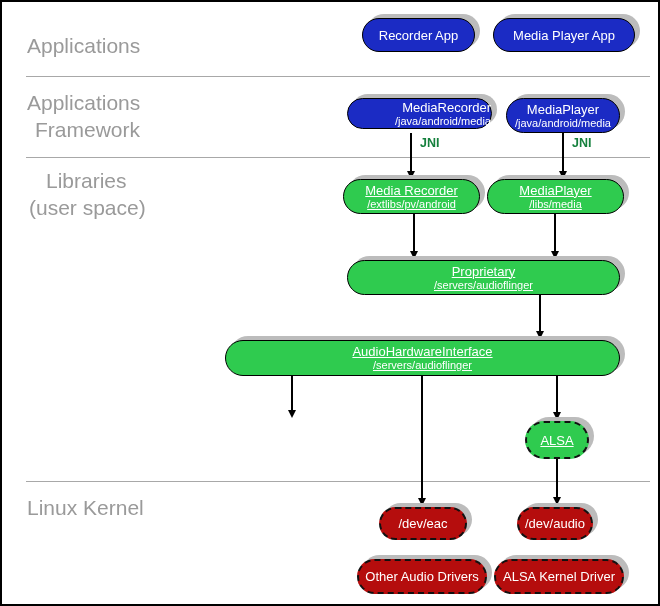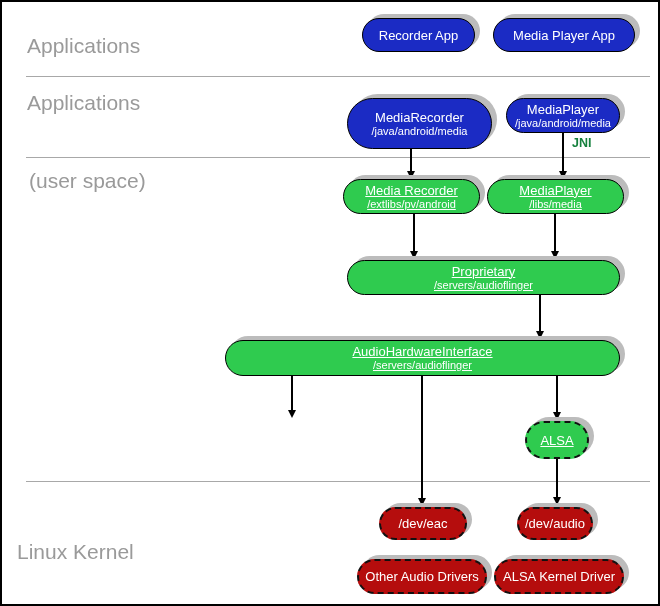--- a/index.html
+++ b/index.html
@@ -8,39 +8,39 @@
     border:2px solid #000; background:#fff; overflow:hidden;
     font-family:"Liberation Sans", sans-serif;
   }
   
   .layer-label{position:absolute; color:#9a9a9a; font-size:21px; line-height:27px; white-space:nowrap;}
   #ll-apps{left:25px; top:30px;}
   #ll-fw{left:25px; top:87px;}
   #ll-fw .l2{padding-left:8px;}
   #ll-lib{left:27px; top:165px;}
   #ll-lib .l1{padding-left:17px;}
-  #ll-kernel{left:15px; top:492px;margin-top:44px;}
+  #ll-kernel{left:25px; top:492px;}
   
   .divider{position:absolute; left:24px; right:8px; height:1px; background:#a8a8a8;}
   #d1{top:74px;} #d2{top:155px;} #d3{top:479px;}
   
   .node{
     position:absolute; border-radius:999px; border:1.5px solid #000;
     color:#fff; display:flex; flex-direction:column; align-items:center; justify-content:center;
     text-align:center; box-shadow:5px -4px 0 0 #bcbcbc; box-sizing:border-box;
   }
   .node .t{font-size:13px; line-height:15px;}
   .node .p{font-size:11px; line-height:13px;}
   .blue{background:#1b2bc4;}
   .green{background:#2fcb4f;text-decoration:underline;}
   .red{background:#b50d0d;}
   .dashed{border:2px dashed #111;}
   #n-recorder-app{left:360px; top:16px; width:113px; height:34px;}
   #n-media-player-app{left:491px; top:16px; width:142px; height:34px;}
-  #n-media-recorder-fw{left:345px; top:96px; width:145px; height:51px;}
+  #n-media-recorder-fw{left:345px; top:96px; width:145px; height:31px;align-items:flex-end;}
   #n-media-player-fw{left:504px; top:96px; width:114px; height:35px;}
   #n-media-recorder-lib{left:341px; top:177px; width:137px; height:35px;}
   #n-media-player-lib{left:485px; top:177px; width:137px; height:35px;}
   #n-audio-flinger{left:345px; top:258px; width:273px; height:35px;}
   #n-ahi{left:223px; top:338px; width:395px; height:36px;}
   #n-proprietary{left:225px; top:417px; width:133px; height:40px; border-radius:20px;}
   #n-proprietary .t{line-height:16px; width:112px;}
   #n-alsa{left:523px; top:419px; width:64px; height:38px;}
   #n-dev-eac{left:377px; top:505px; width:88px; height:33px;}
   #n-dev-audio{left:515px; top:505px; width:76px; height:33px;}
@@ -68,22 +68,24 @@
 </head>
 <body>
 
 <div id="canvas">
 
   <div class="layer-label" id="ll-apps">
     <div class="l1">Applications</div>
   </div>
   <div class="layer-label" id="ll-fw">
     <div class="l1">Applications</div>
+    <div class="l2">Framework</div>
   </div>
   <div class="layer-label" id="ll-lib">
+    <div class="l1">Libraries</div>
     <div class="l2">(user space)</div>
   </div>
   <div class="layer-label" id="ll-kernel">
     <div class="l1">Linux Kernel</div>
   </div>
 
   <div class="divider" id="d1"></div>
   <div class="divider" id="d2"></div>
   <div class="divider" id="d3"></div>
 

